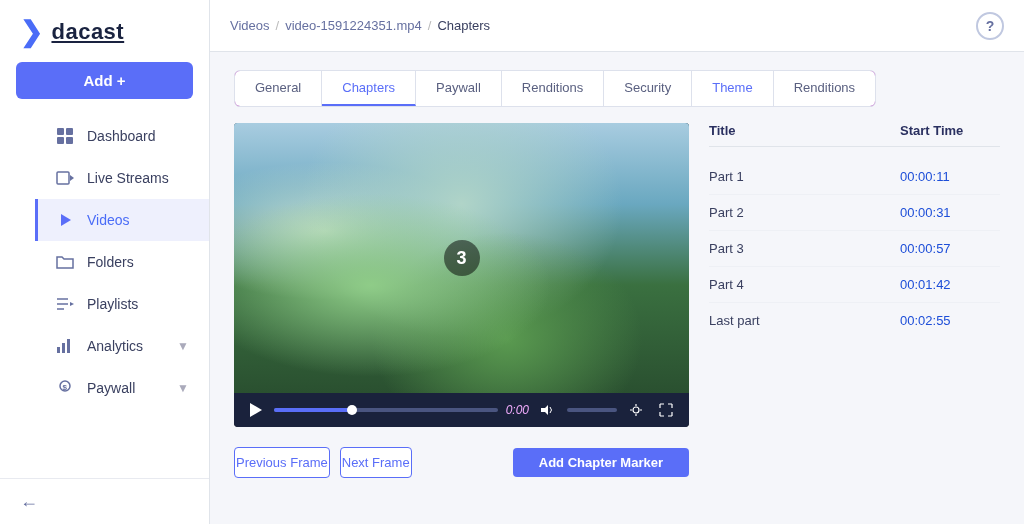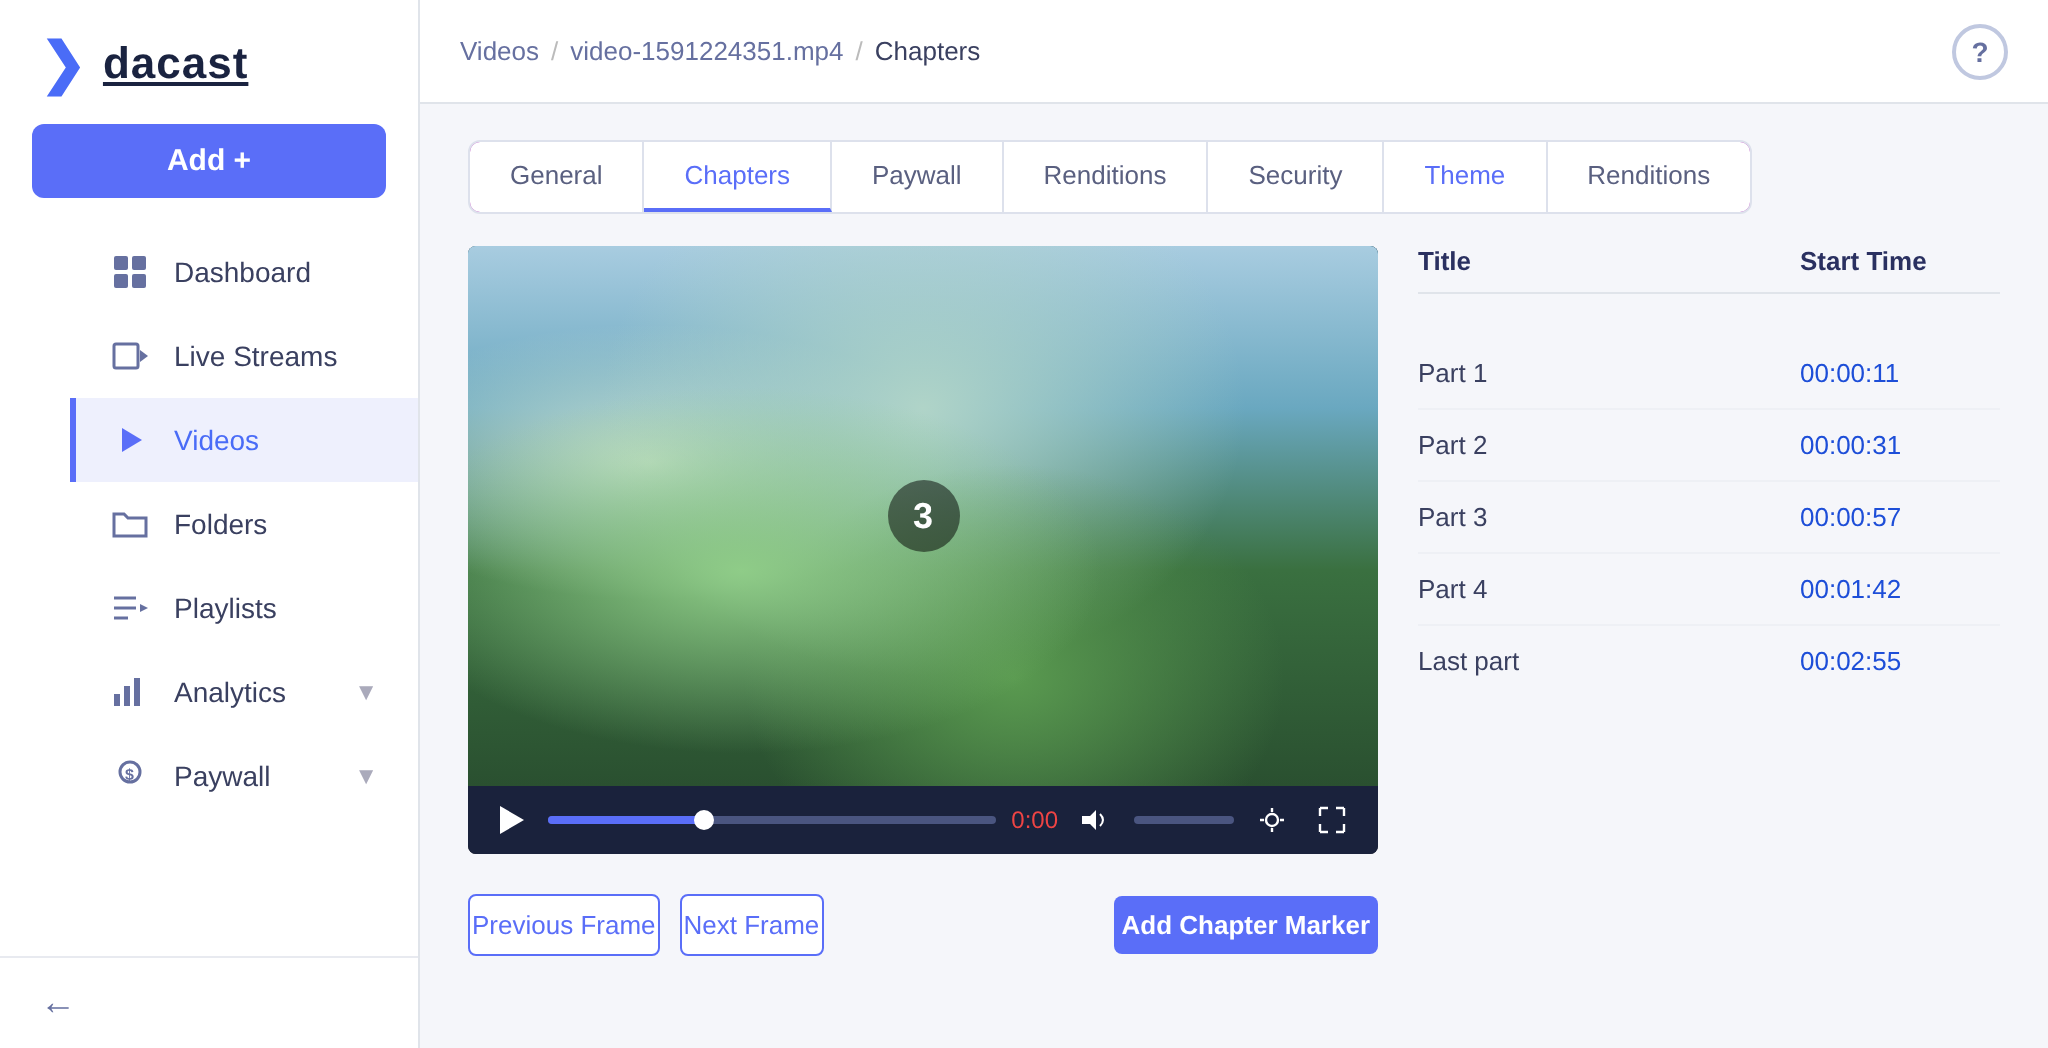--- a/index.html
+++ b/index.html
@@ -252,42 +252,43 @@
       width: 10px;
       height: 10px;
       background: #fff;
       border-radius: 50%;
       position: absolute;
       top: -3px;
       left: 35%;
       transform: translateX(-50%);
     }
     .time-display {
-      color: #ef4444;
+      color: #f0abfc;
       font-size: 12px;
       white-space: nowrap;
+      font-style: italic;
     }
     .vol-bar {
       width: 50px;
       height: 4px;
       background: #4a5580;
       border-radius: 2px;
     }
 
     
     .chapters-table {
       flex: 1;
       min-width: 0;
     }
     .chapters-header {
       display: flex;
       gap: 0;
       padding: 0 0 8px 0;
       border-bottom: 1px solid #e0e4ea;
-      margin-bottom: 22px;
+      margin-bottom: 12px;
     }
     .ch-col-title {
       flex: 1;
       font-weight: 700;
       color: #2a3060;
       font-size: 13px;
     }
     .ch-col-time {
       width: 100px;
       font-weight: 700;
@@ -325,21 +326,21 @@
       border: 1.5px solid #5a6ef8;
       background: #fff;
       color: #5a6ef8;
       border-radius: 4px;
       font-size: 13px;
       font-weight: 500;
       cursor: pointer;
     }
     .add-chapter-btn {
       margin-left: auto;
-      padding: 7px 4px;
+      padding: 7px 26px;
       background: #5a6ef8;
       color: #fff;
       border: none;
       border-radius: 4px;
       font-size: 13px;
       font-weight: 600;
       cursor: pointer;
     }
   </style>
 </head>

